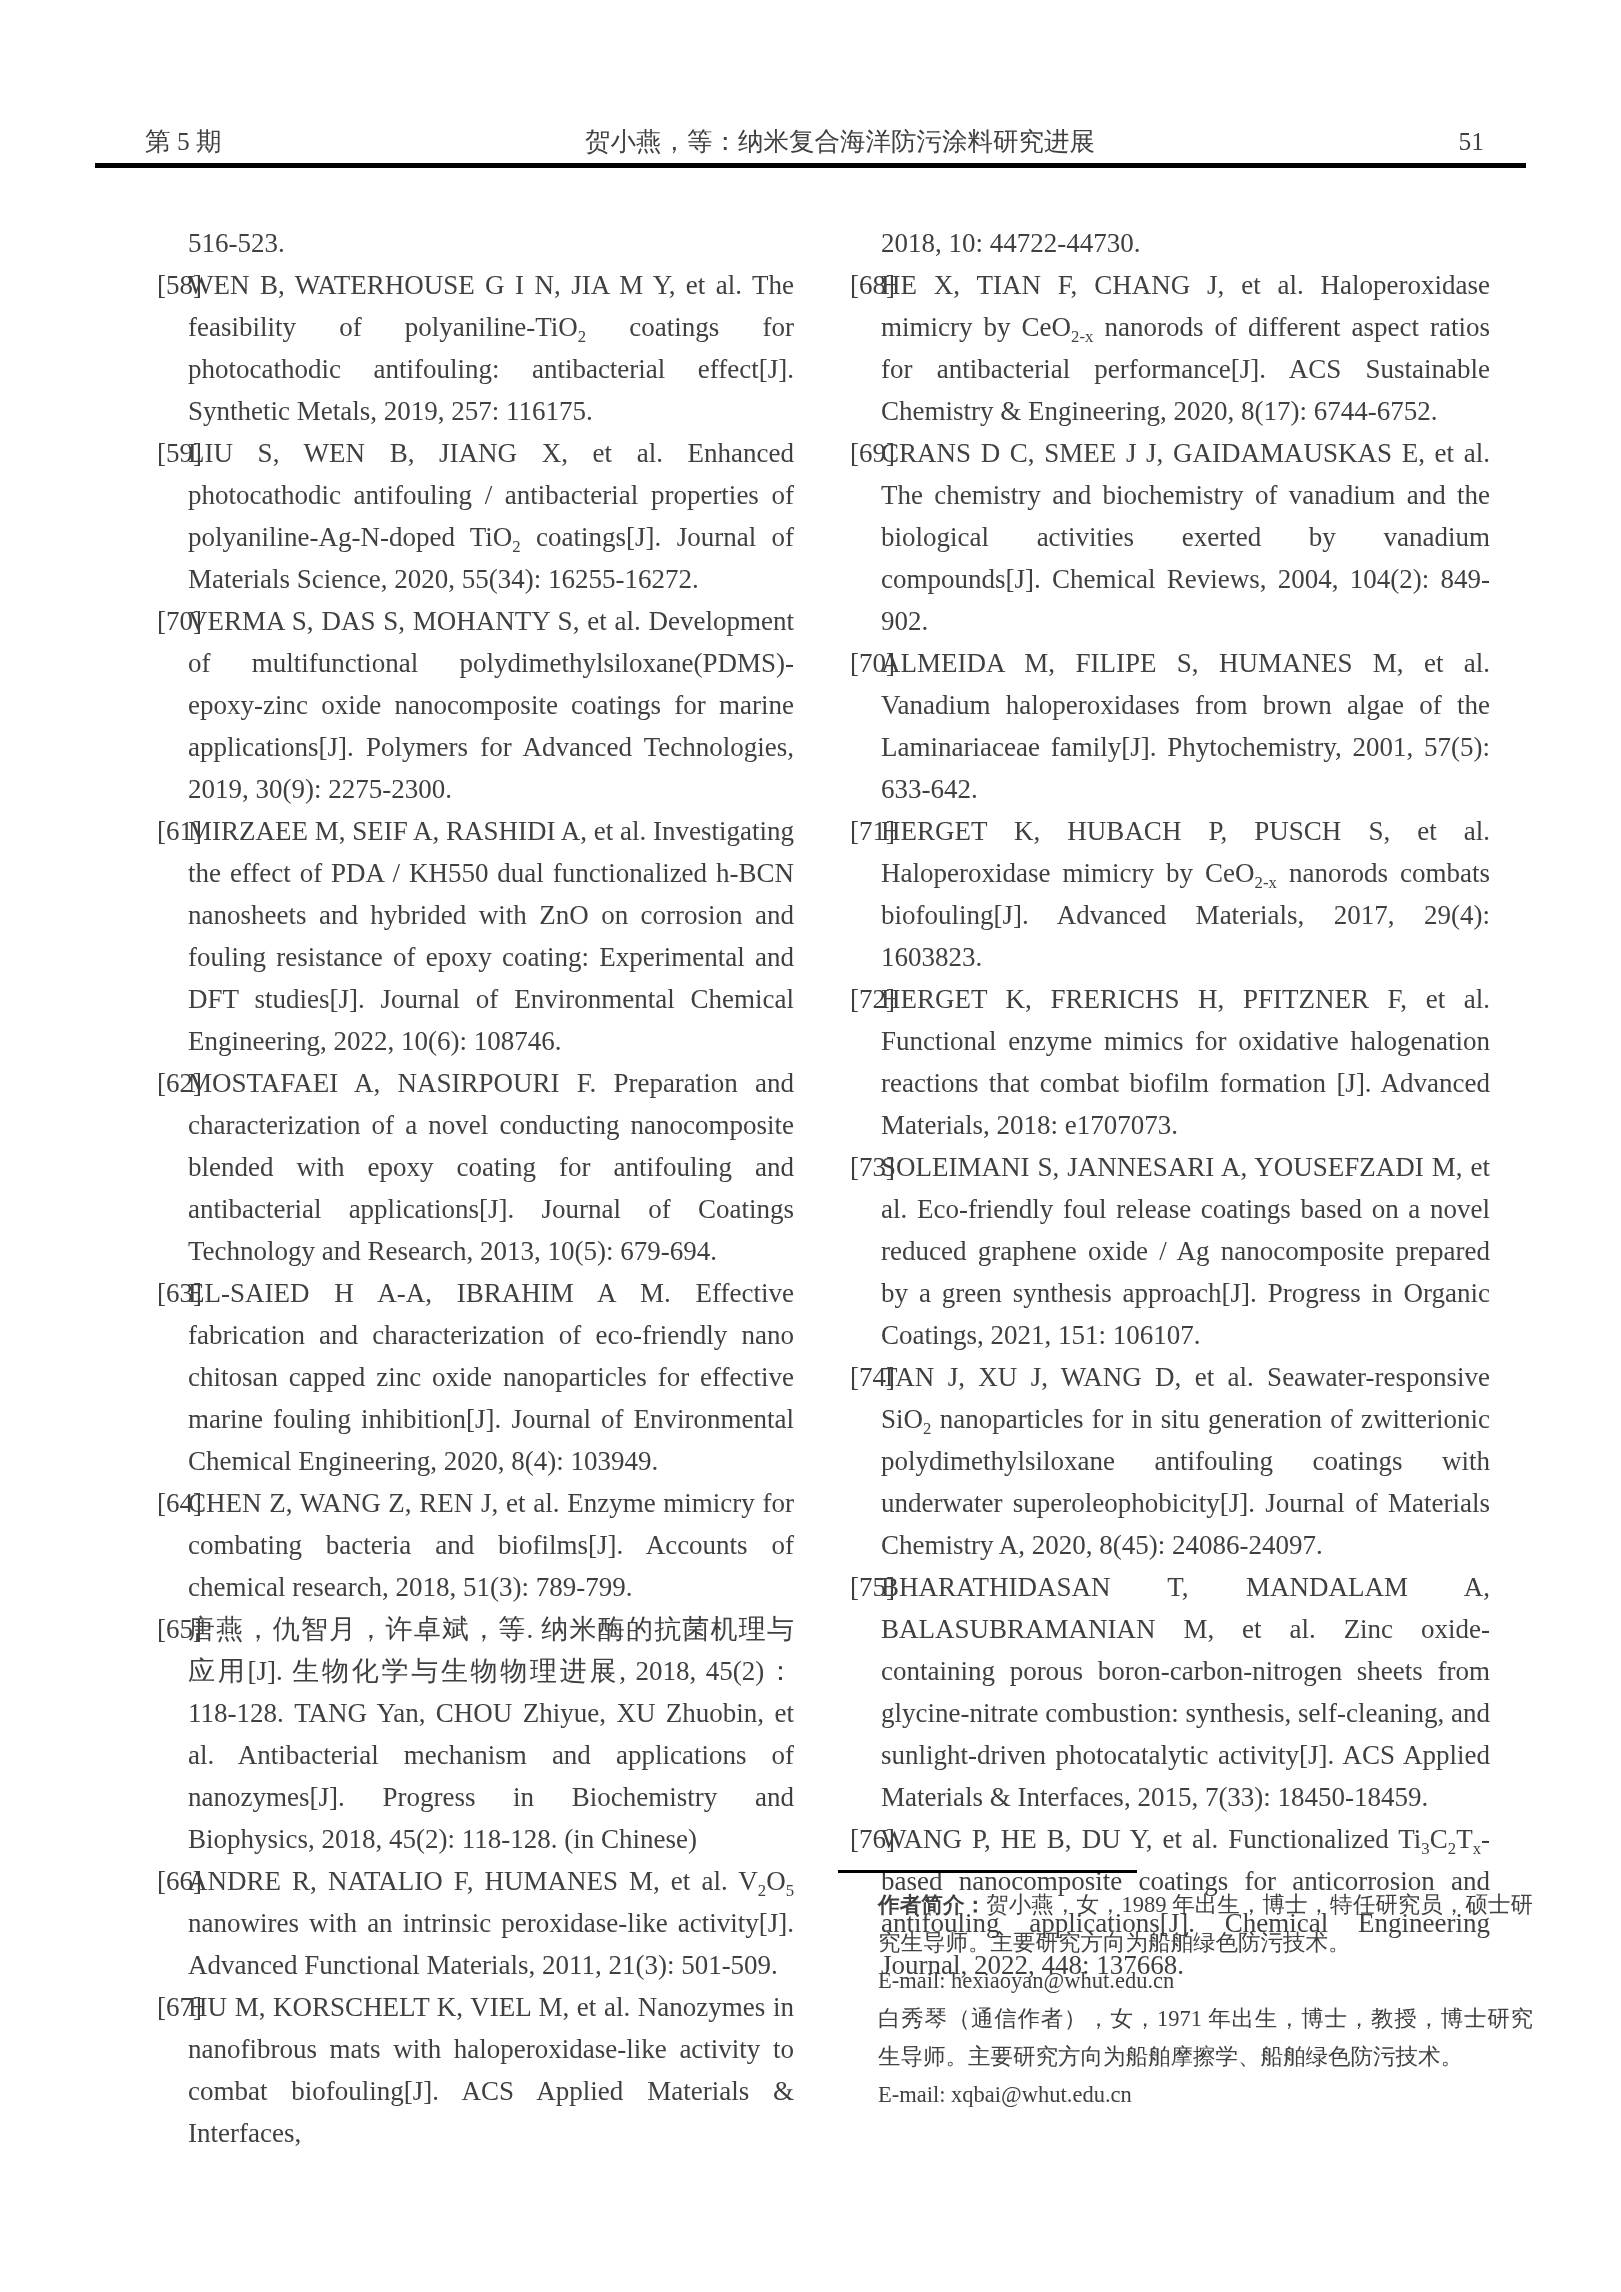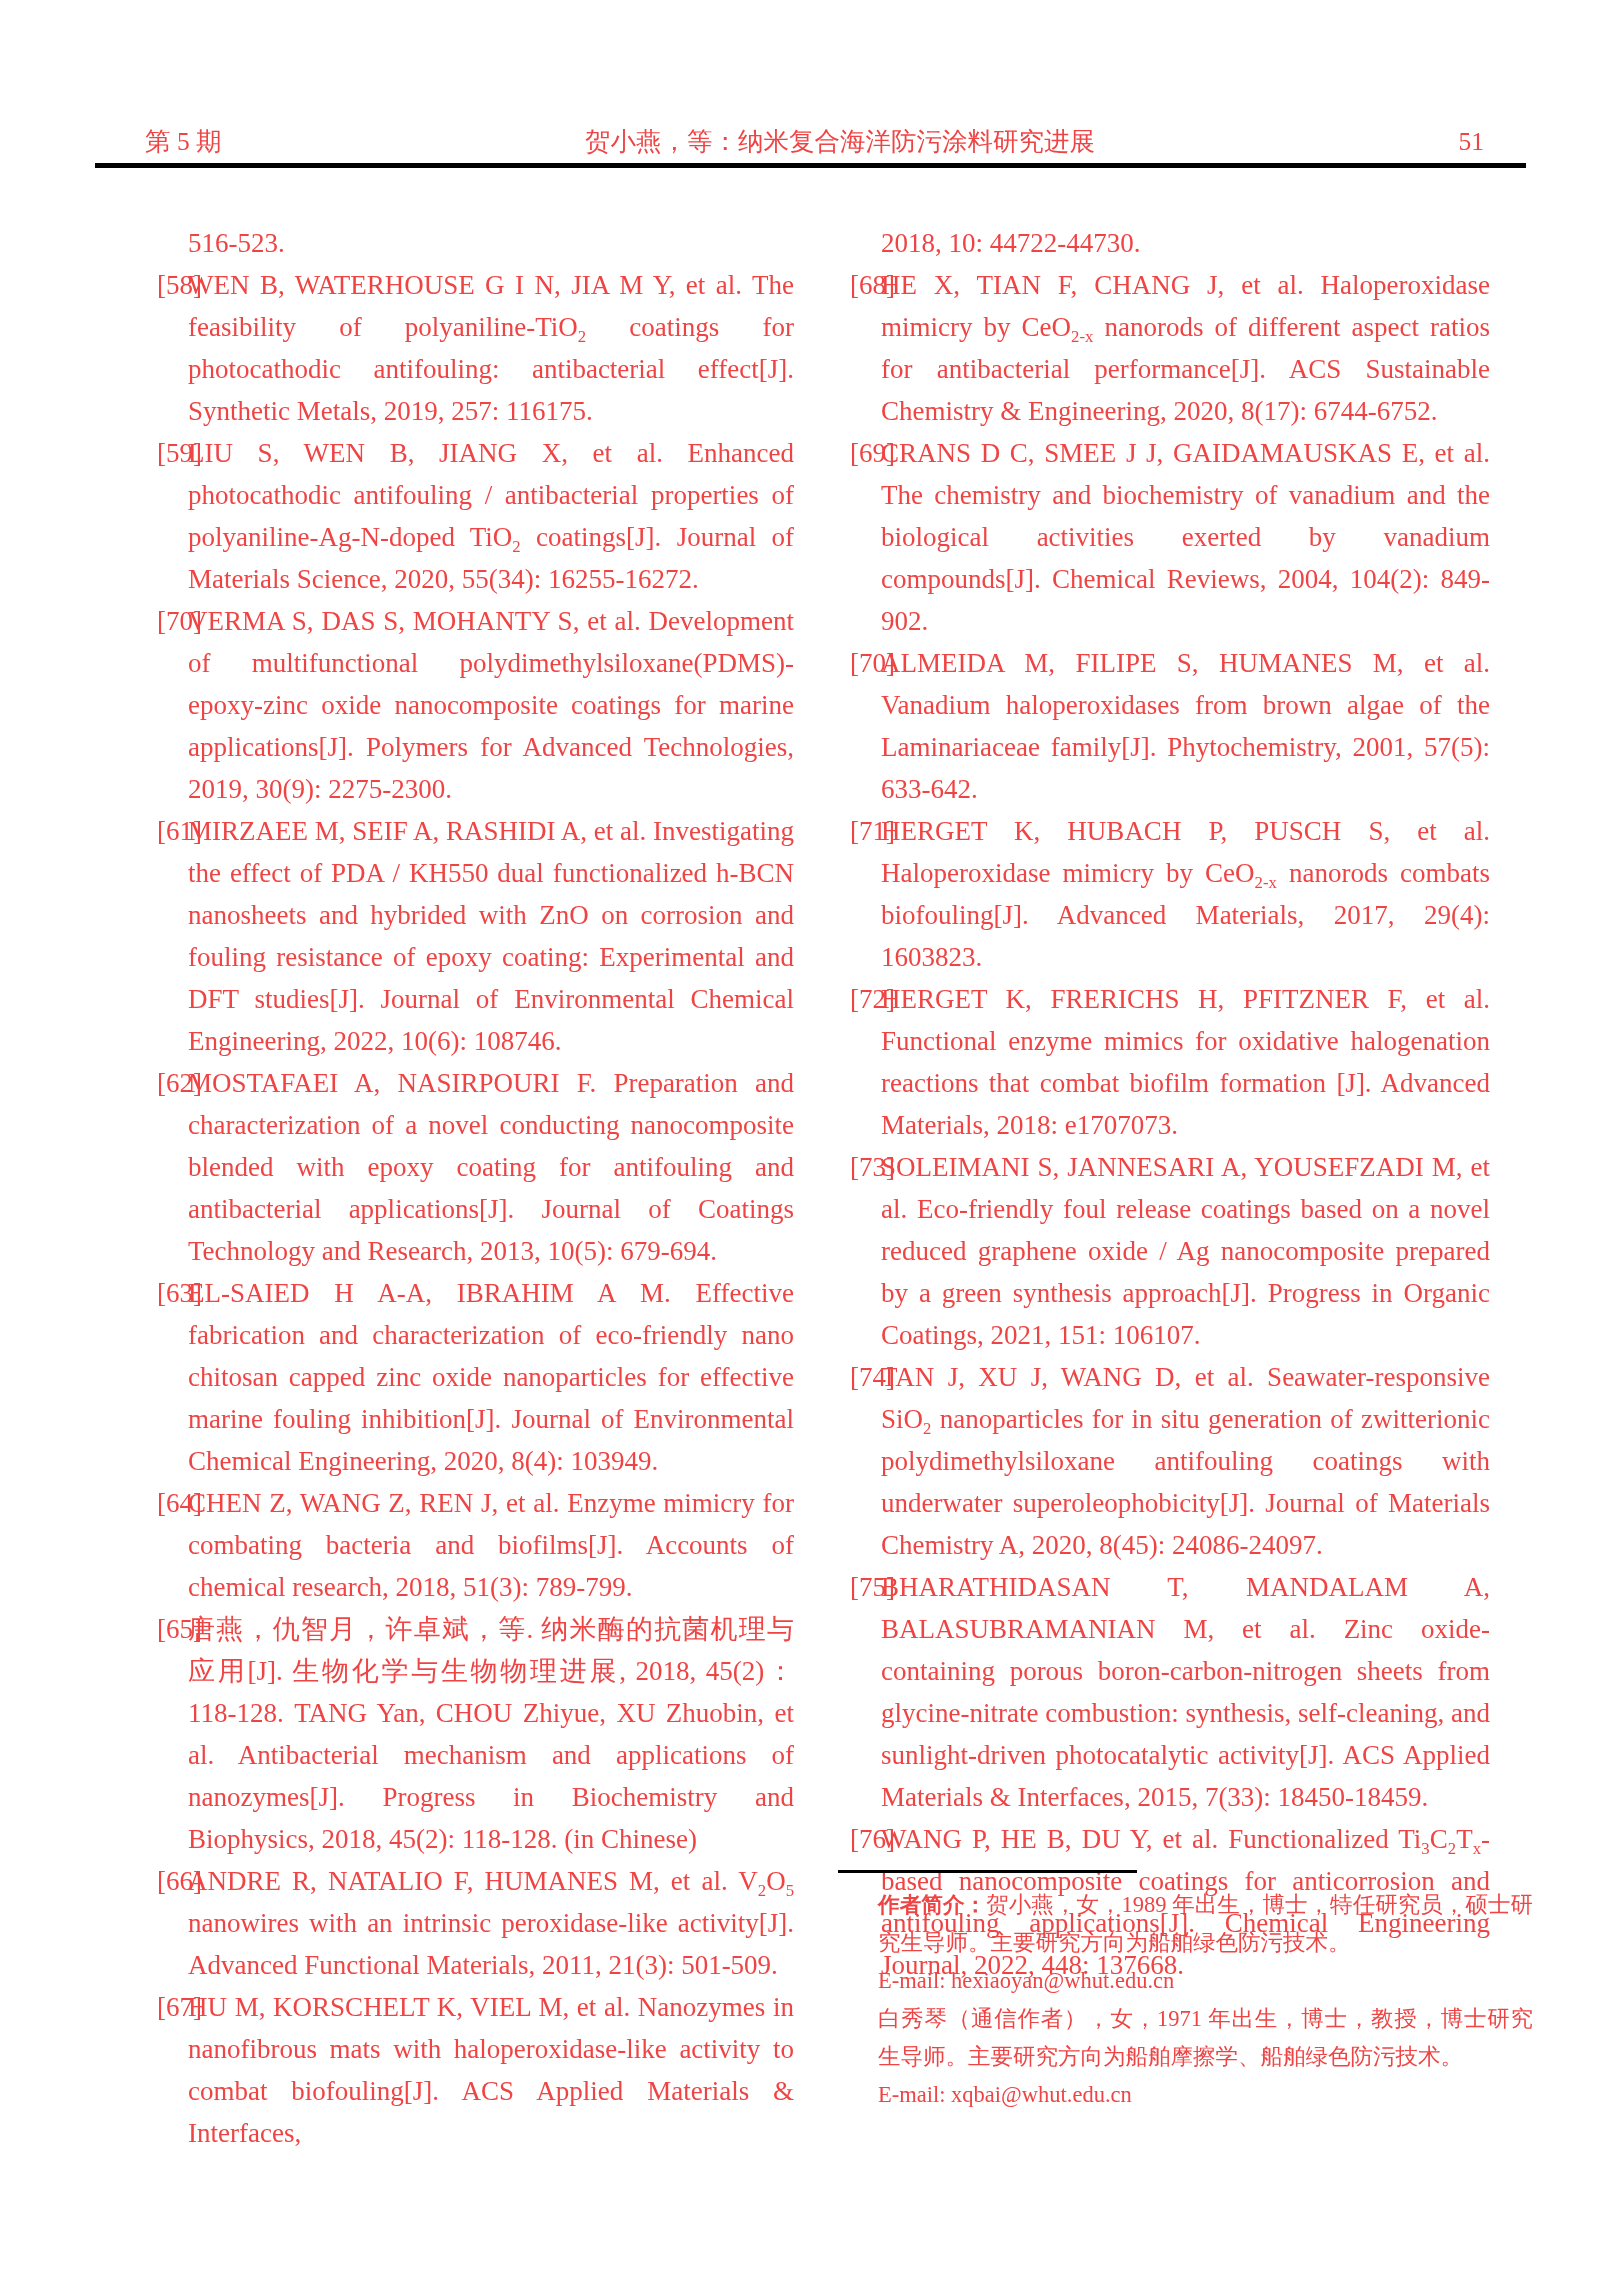--- a/index.html
+++ b/index.html
@@ -1,20 +1,20 @@
 <!DOCTYPE html>
 <html><head>
 <meta charset="utf-8">
 <style>
   html,body{margin:0;padding:0;background:#888;}
   .page{
     position:relative;
     width:1621px;height:2293px;
     background:#ffffff;
-    color:#ef4444;
+    color:#404040;
     font-family:"Liberation Serif","DejaVu Serif",serif;
     overflow:hidden;
   }
   
   .running-head{
     position:absolute;left:145px;right:137px;top:127px;
     display:flex;justify-content:space-between;align-items:baseline;
     font-size:25.5px;line-height:29px;
   }
   .running-head .issue{flex:0 0 auto;}

